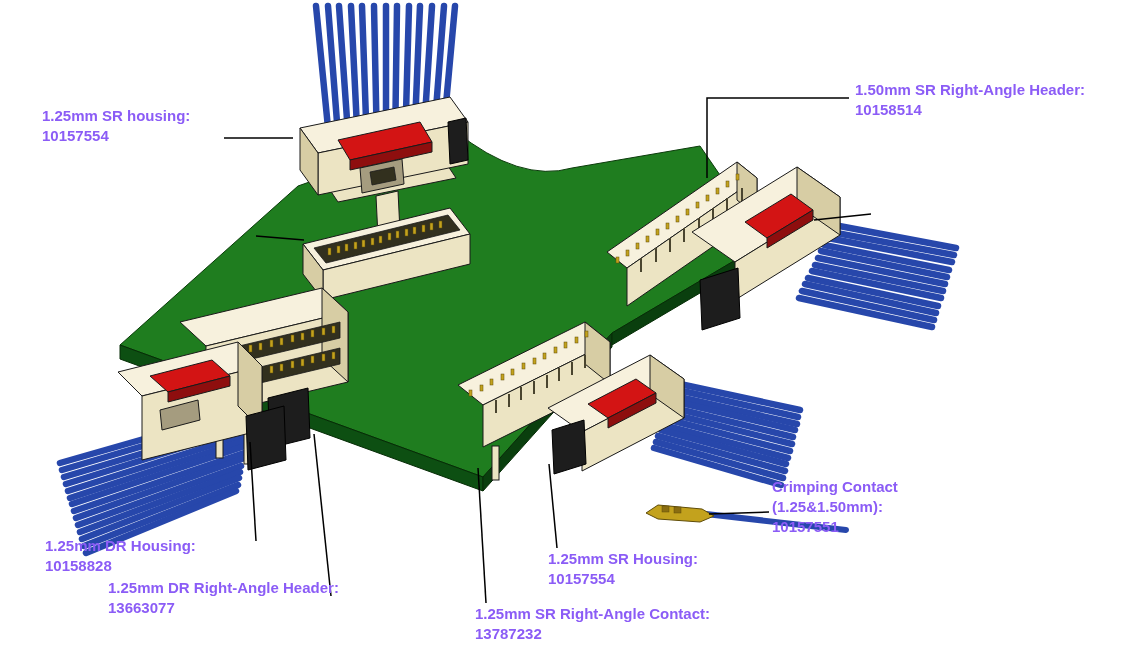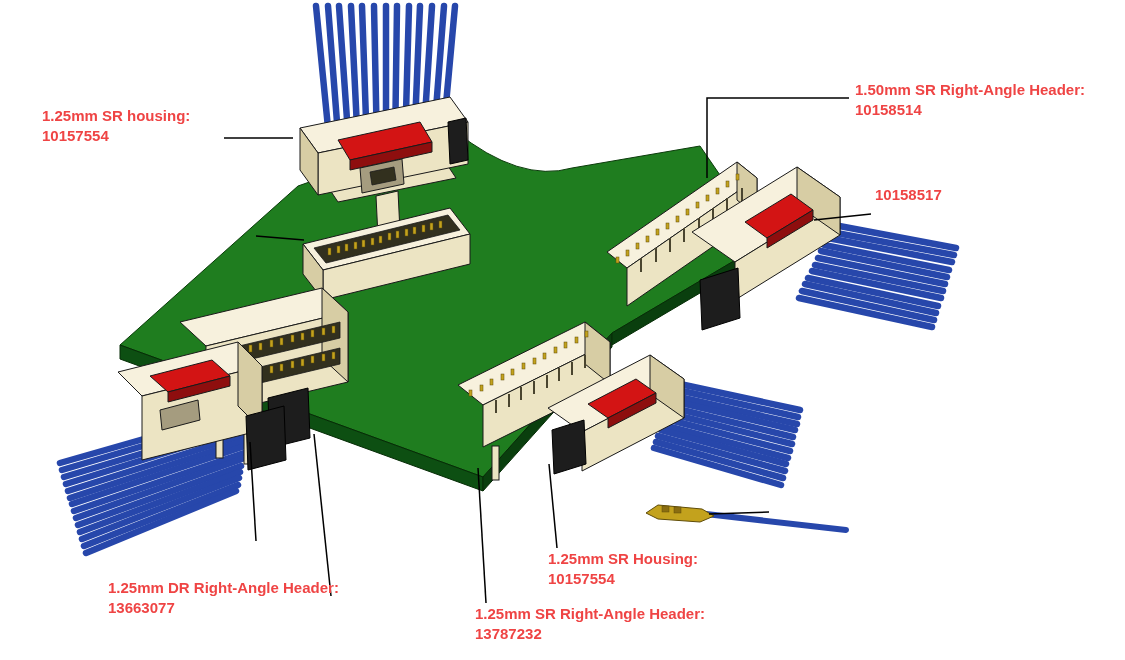--- a/index.html
+++ b/index.html
@@ -1,19 +1,19 @@
 <!DOCTYPE html>
 <html style="--board: #1f7d1f; --board_side: #0d4f12; --board_side2: #0a3f0e; --conn: #ece4c3; --conn_light: #f7f1dd; --conn_dark: #d7cda4; --cavity: #32301e; --latch_red: #d31414; --latch_red_dark: #8e0e0e; --wire_blue: #2747ab; --pin_gold: #c3a21d; --black_part: #1d1d1d; --gray_part: #a59c7f; --outline: #1a1a1a; --callout: #000000; --background: #ffffff;"><head>
 <meta charset="utf-8">
 <style>
   html,body{margin:0;padding:0}
   body{background:var(--background,#fff);font-family:"Liberation Sans",sans-serif}
   .stage{position:relative;width:1125px;height:660px;background:var(--background,#fff);overflow:hidden}
   .stage svg{position:absolute;left:0;top:0}
-  .label{position:absolute;font-weight:bold;font-size:15px;line-height:20px;color:#ef4444;white-space:nowrap}
+  .label{position:absolute;font-weight:bold;font-size:15px;line-height:20px;color:#8b5cf6;white-space:nowrap}
   .label span{display:block}
   .label.wrap{white-space:normal;width:170px}
   
   .boardTop{fill:var(--board);stroke:#0b3b0b;stroke-width:1}
   .boardSide{fill:var(--board_side);stroke:#062c06;stroke-width:1}
   .boardSide2{fill:var(--board_side2);stroke:#062c06;stroke-width:1}
   .connLight{fill:var(--conn_light);stroke:var(--outline);stroke-width:1}
   .conn{fill:var(--conn);stroke:var(--outline);stroke-width:1}
   .connDark{fill:var(--conn_dark);stroke:var(--outline);stroke-width:1}
   .cavity{fill:var(--cavity);stroke:var(--outline);stroke-width:0.8}
@@ -296,33 +296,40 @@
     <span>10157554</span>
   </div>
 
 
   <div class="label" style="left:855px;top:80px">
     <span>1.50mm SR Right-Angle Header:</span>
     <span>10158514</span>
   </div>
 
   <div class="label" style="left:875px;top:185px">
-    <span>10158517</span>
-  </div>
-
+  </div>
+
+  <div class="label" style="left:45px;top:536px">
+    <span>1.25mm DR Housing:</span>
+    <span>10158828</span>
+  </div>
 
   <div class="label" style="left:108px;top:578px">
     <span>1.25mm DR Right-Angle Header:</span>
     <span>13663077</span>
   </div>
 
   <div class="label" style="left:548px;top:549px">
     <span>1.25mm SR Housing:</span>
     <span>10157554</span>
   </div>
 
   <div class="label" style="left:475px;top:604px">
-    <span>1.25mm SR Right-Angle Header:</span>
+    <span>1.25mm SR Right-Angle Contact:</span>
     <span>13787232</span>
   </div>
 
+  <div class="label wrap" style="left:772px;top:477px">
+    <span>Crimping Contact (1.25&amp;1.50mm):</span>
+    <span>10157551</span>
+  </div>
 
 </div>
 
 </body></html>

